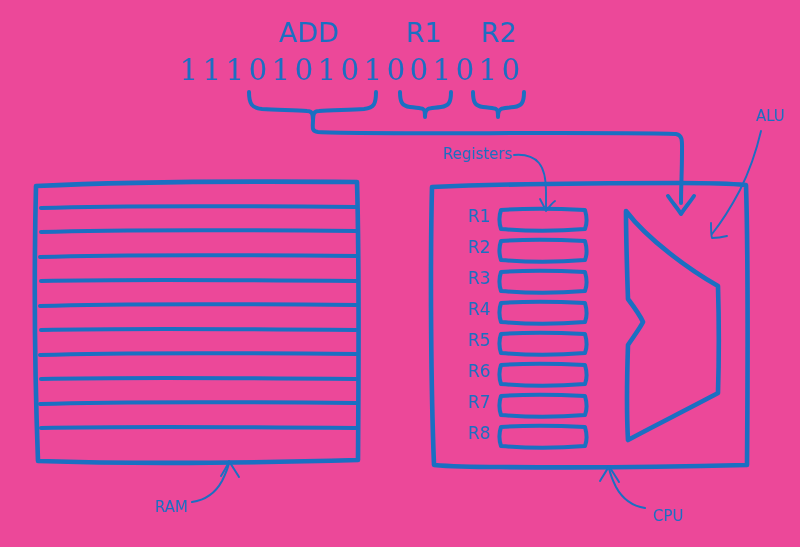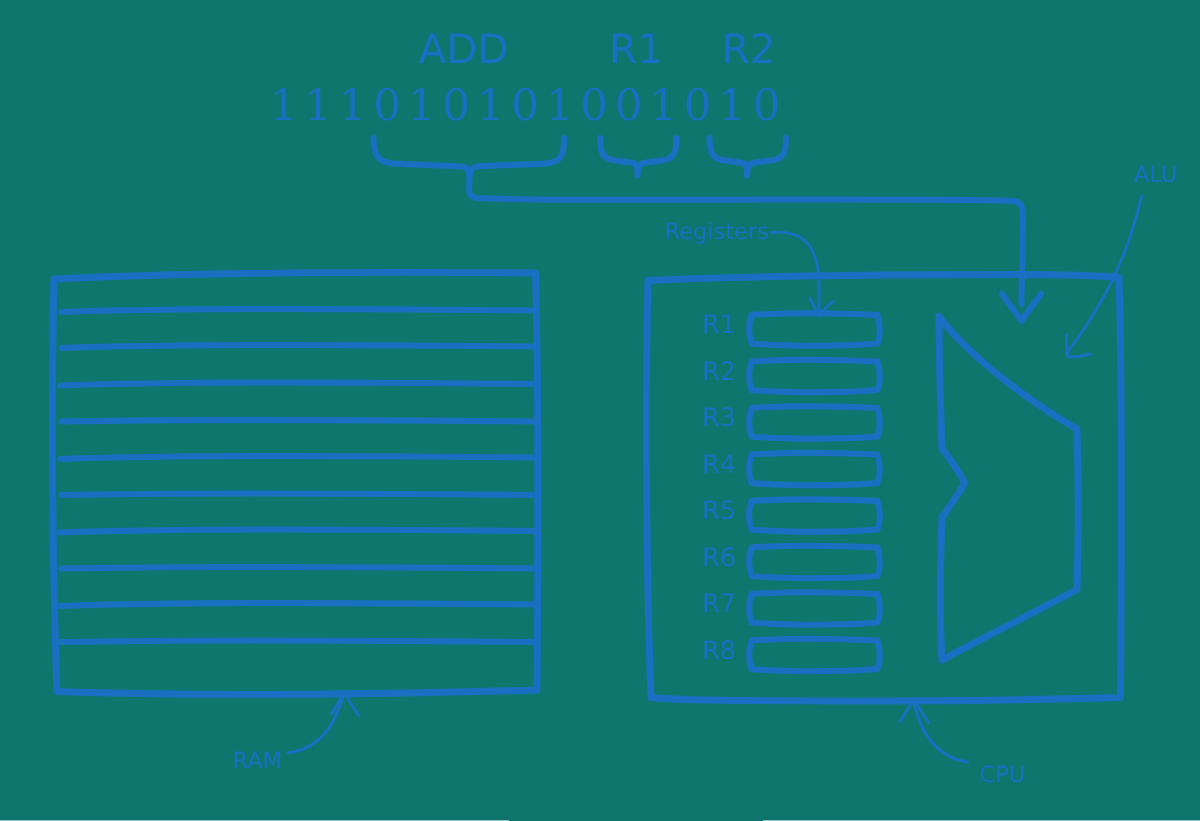--- a/index.html
+++ b/index.html
@@ -5,21 +5,21 @@
 <style>
   html, body {
     margin: 0;
     padding: 0;
     background: #ffffff;
   }
   #canvas-root {
     position: relative;
     width: 800px;
     height: 547px;
-    background: #0f766e;
+    background: #ec4899;
     overflow: hidden;
     font-family: "DejaVu Sans", sans-serif;
   }
   svg#diagram {
     position: absolute;
     left: 0;
     top: 0;
     width: 800px;
     height: 547px;
     display: block;

